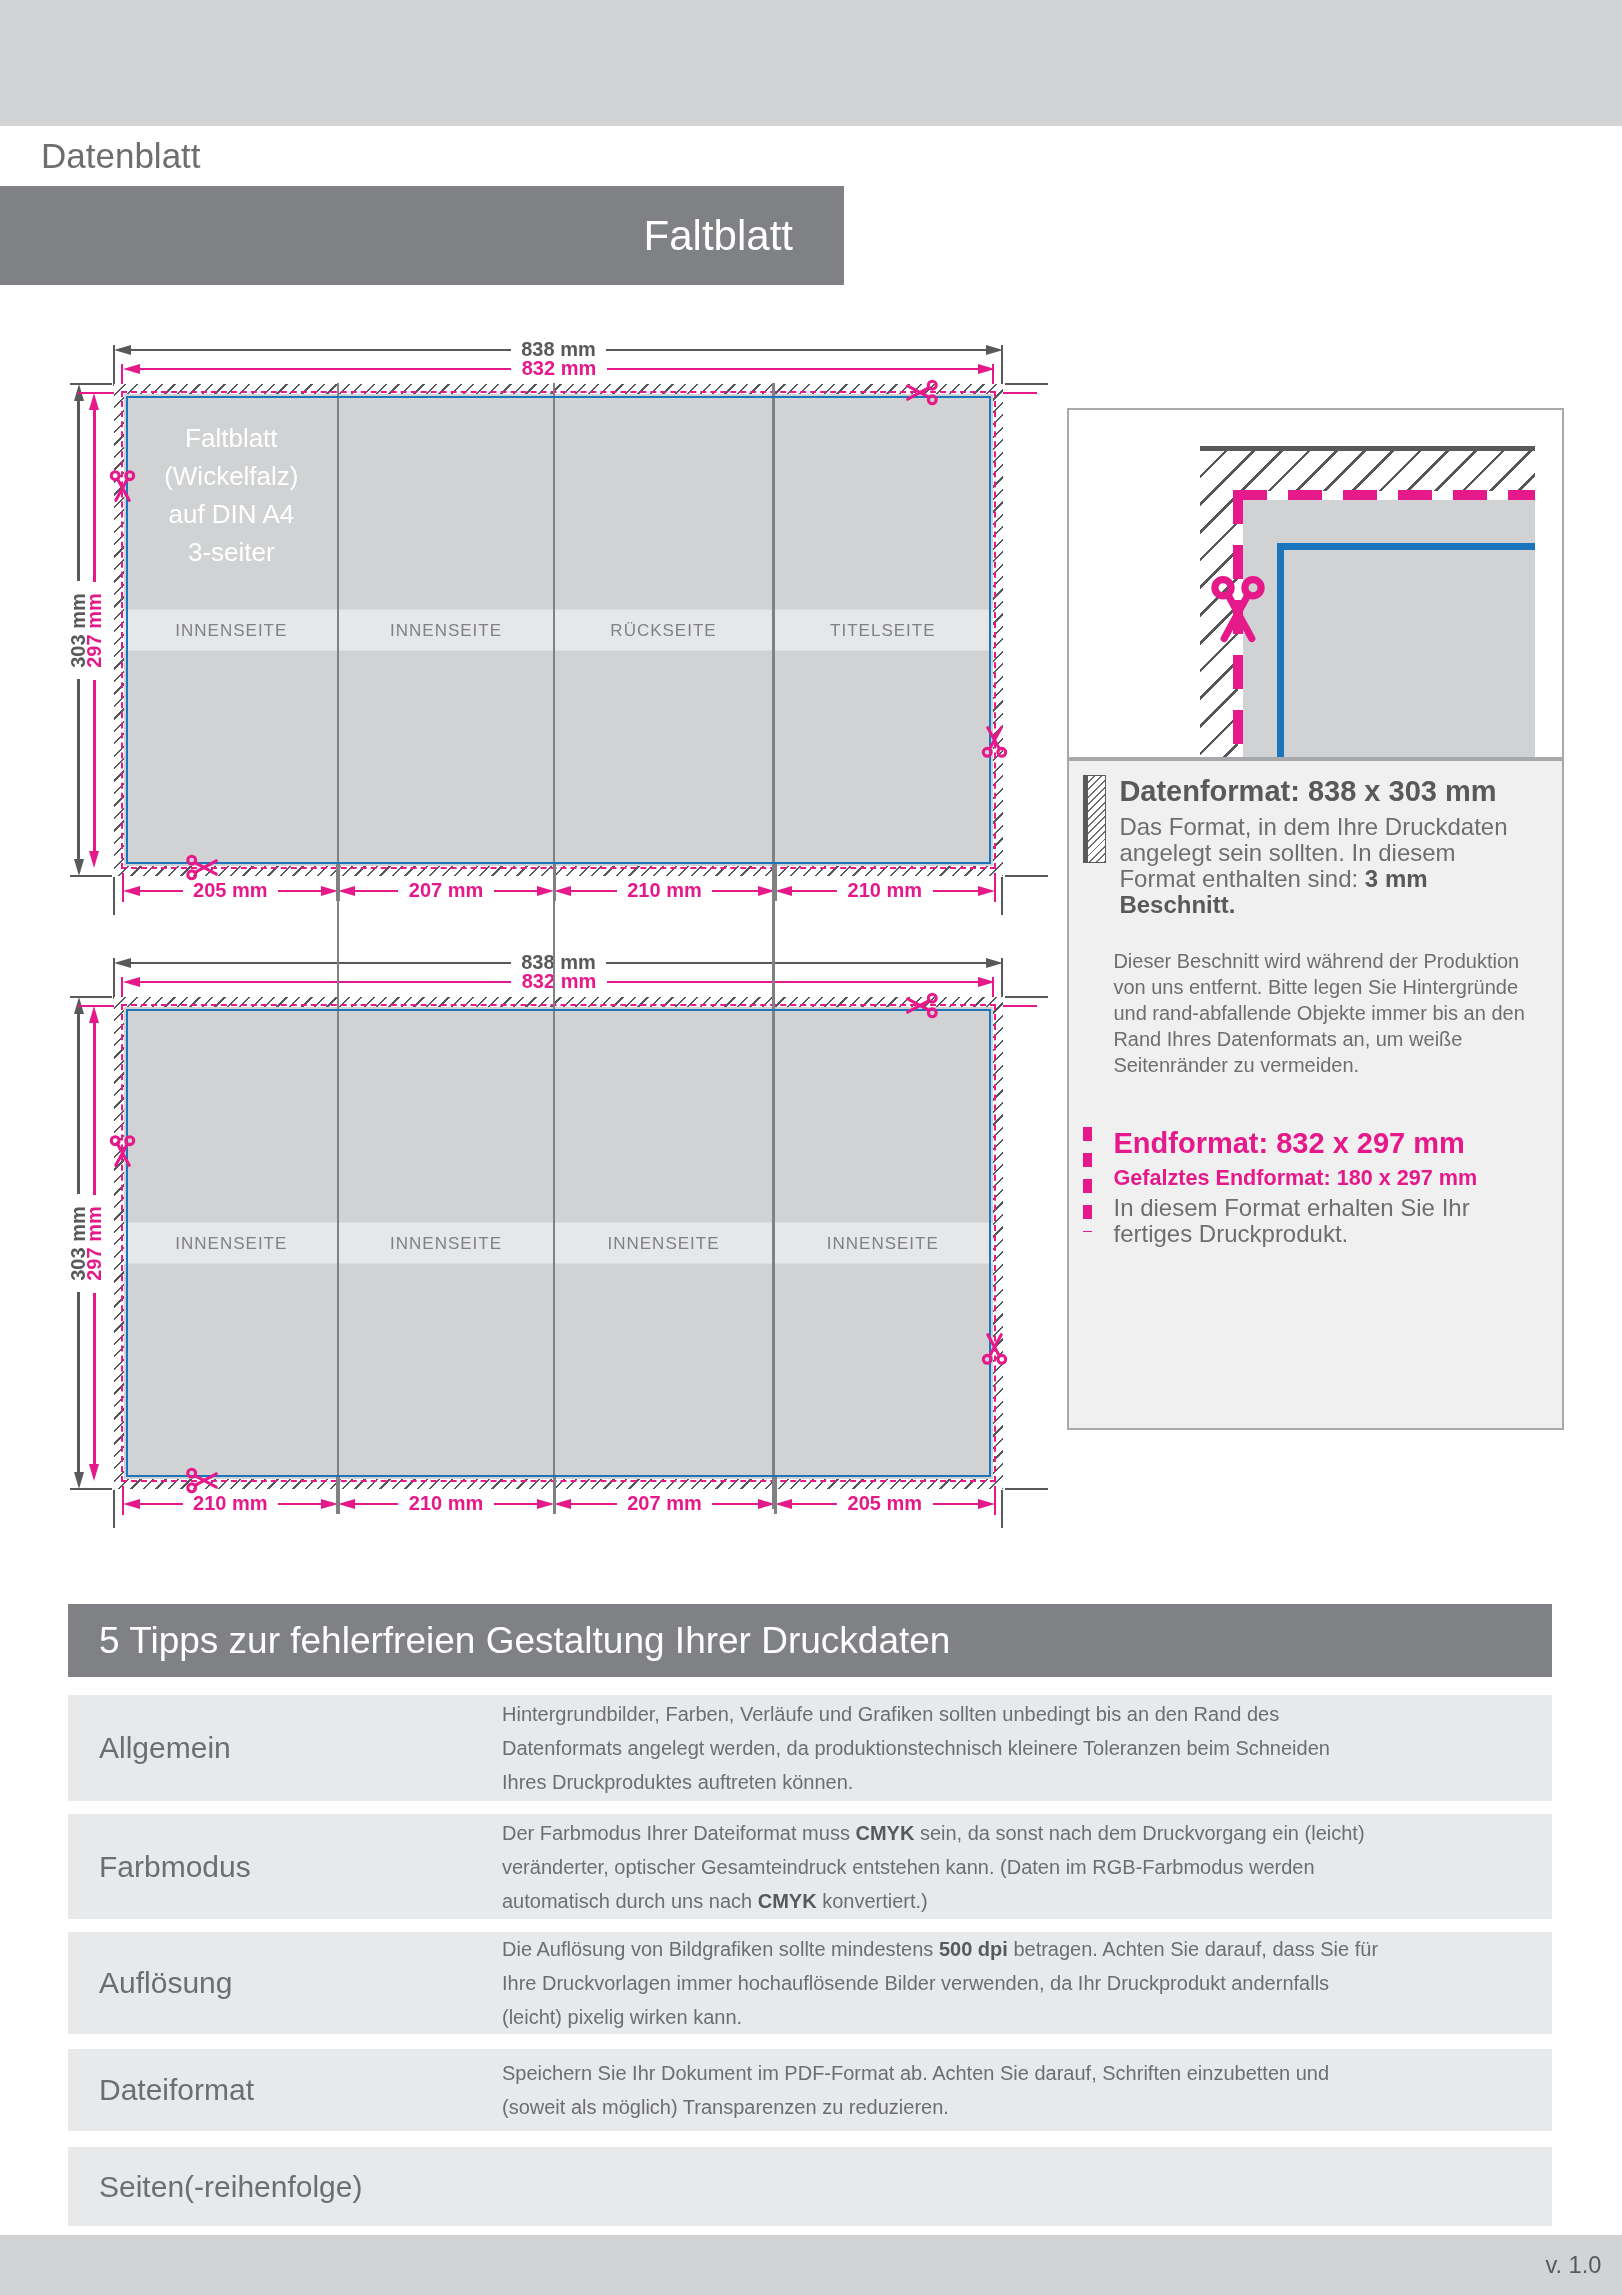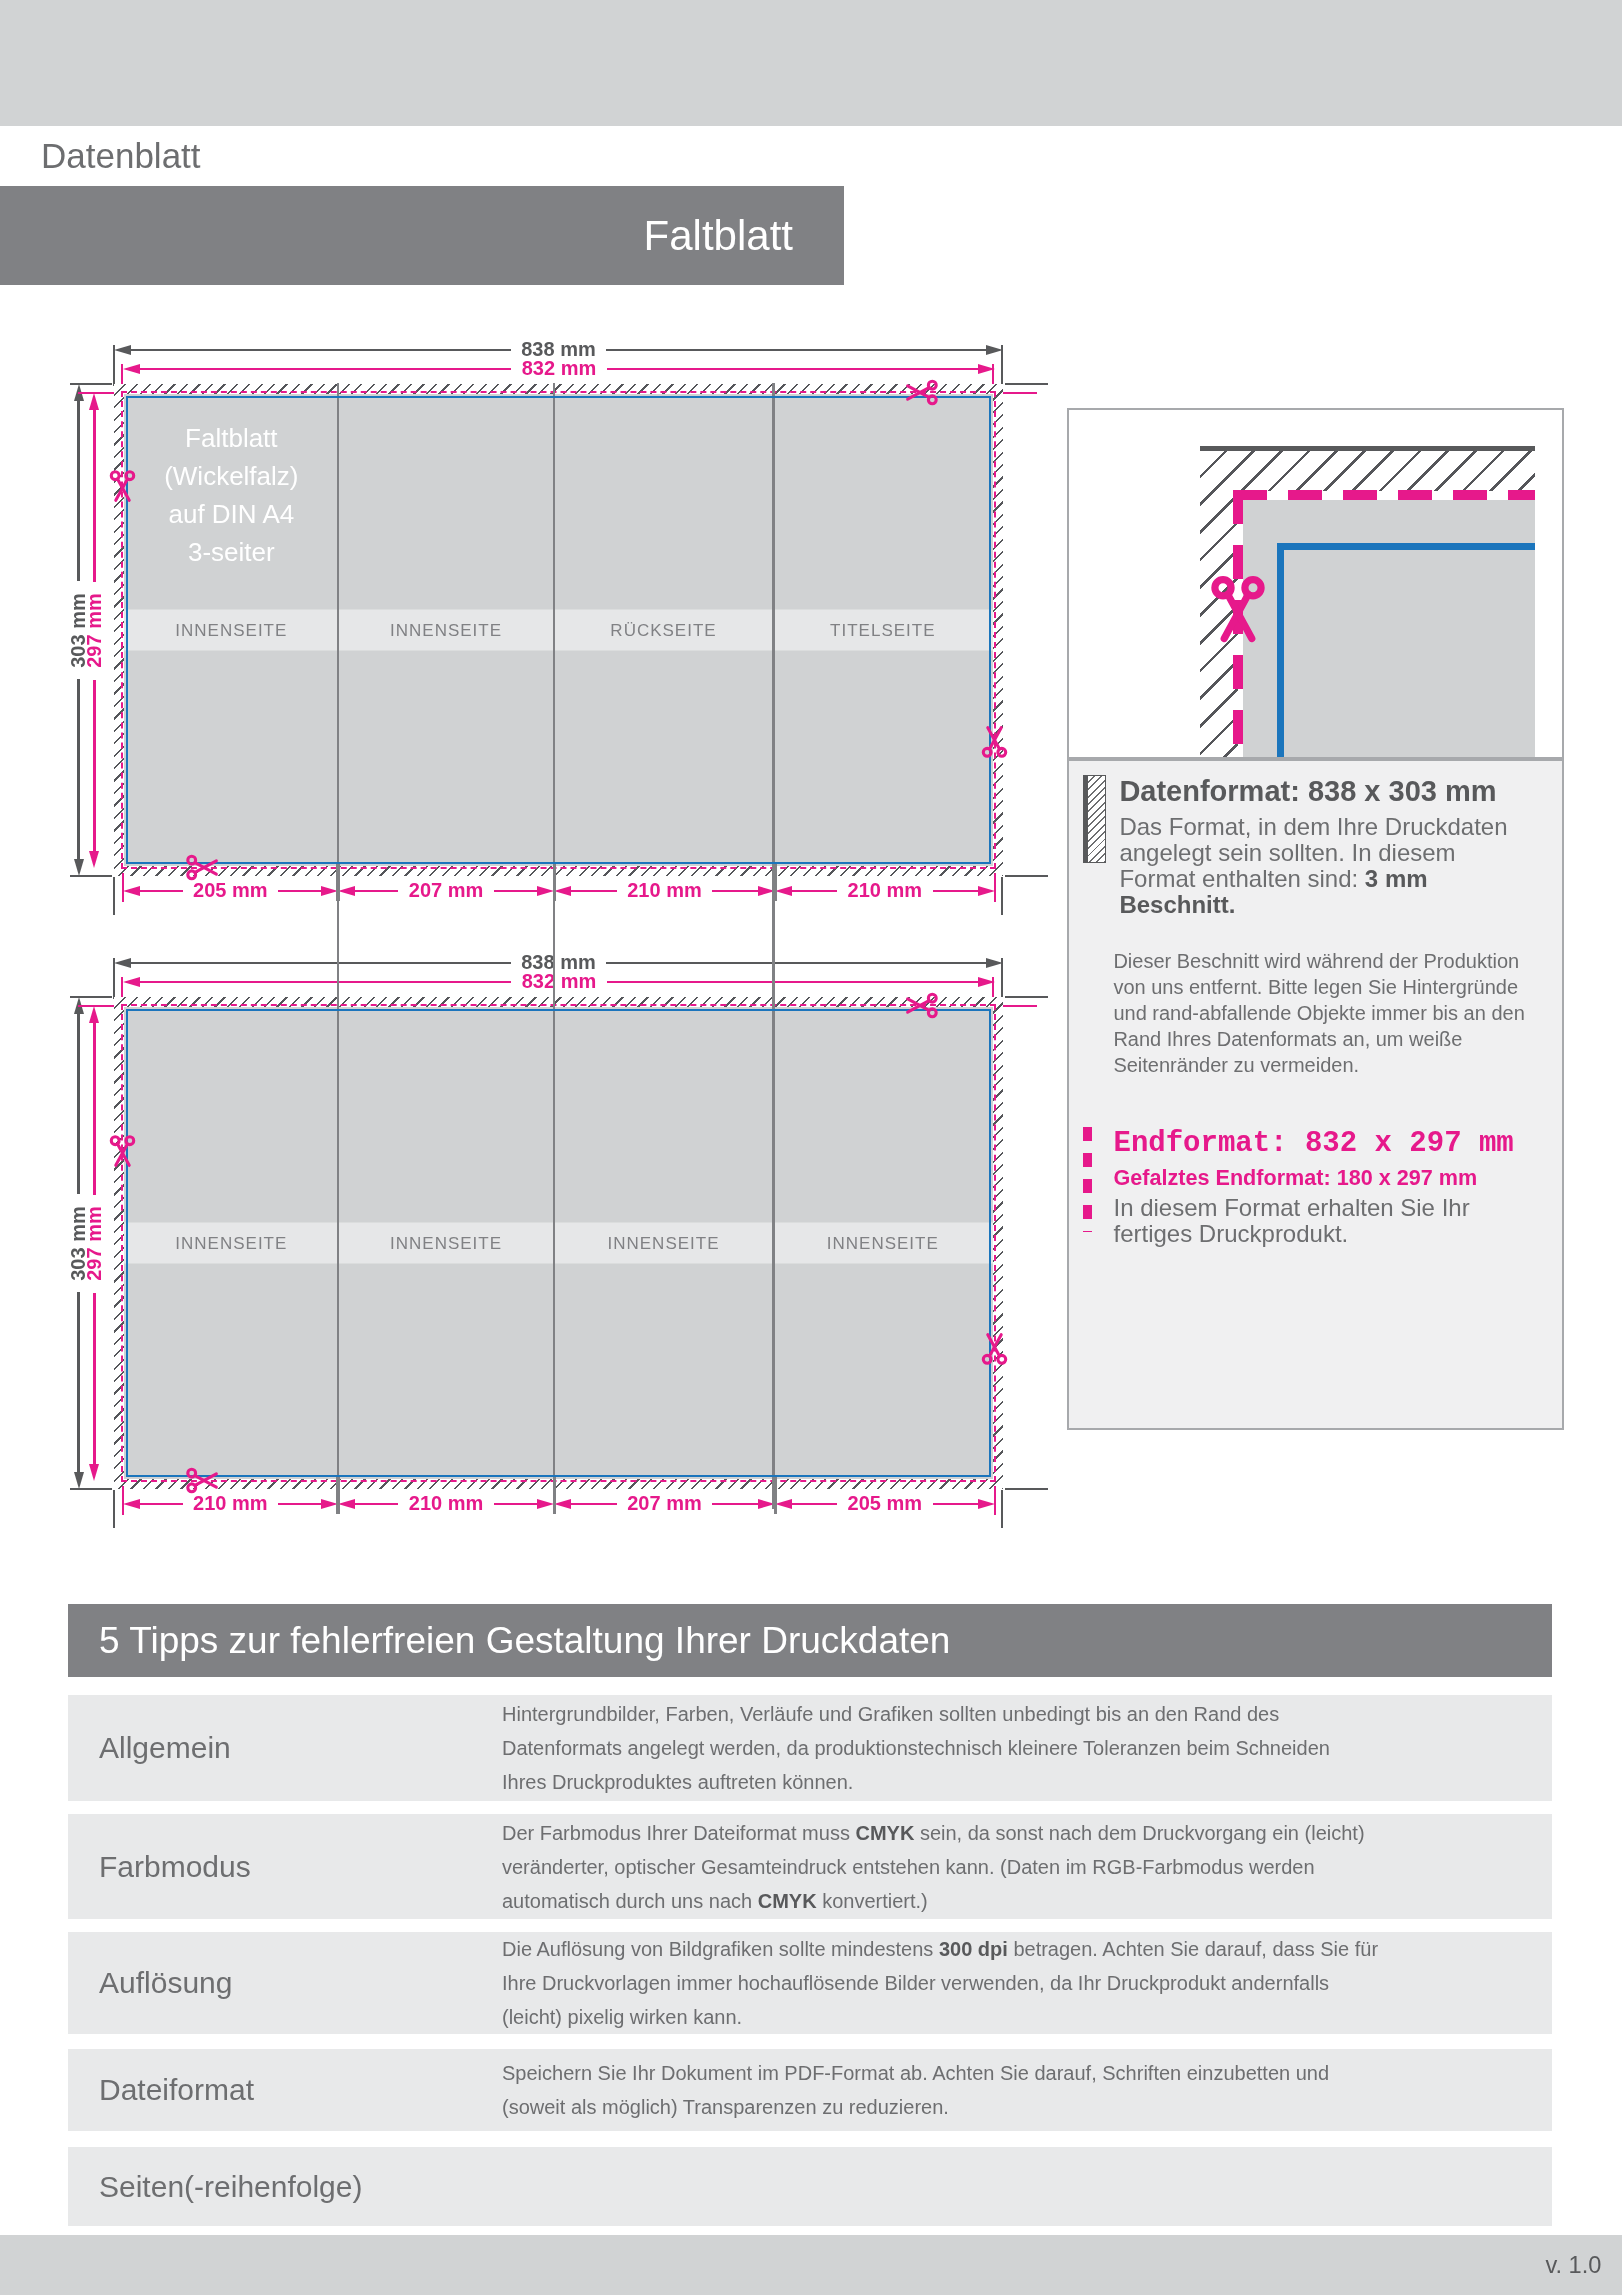--- a/index.html
+++ b/index.html
@@ -90,21 +90,21 @@
 
   
   .info-panel{left:1067px;top:759px;width:497px;height:671px;background:#f0f0f1;border:2px solid #a7a9ac;box-sizing:border-box;padding:14.4px 19.6px 0 14.4px;}
   .sect{display:flex;align-items:flex-start;}
   .ic-hatch{width:17px;height:86px;flex:none;border:1.3px solid #58595b;border-left-width:5.9px;background-color:#fff;background-image:repeating-linear-gradient(135deg,transparent 0 3.9px,#6d6e70 3.9px 5.2px);}
   .ic-dash{width:8.5px;height:105px;flex:none;background:repeating-linear-gradient(180deg,#e6198b 0 14.4px,transparent 14.4px 26px);}
   .ic-blue{width:8.5px;height:140px;flex:none;background:#1b75bc;}
   .sect-txt{margin-left:13px;width:406px;}
   .sect-txt.ind{margin-left:21.6px;}
   .s-title{font-size:29px;font-weight:bold;color:#58595b;line-height:33px;margin-bottom:5.2px;white-space:nowrap;}
-  .s-title.mag{color:#e6198b;font-family:Liberation Mono, monospace;}
+  .s-title.mag{color:#e6198b;}
   .s-title.blue{color:#1b75bc;}
   .s-sub{font-size:21.6px;font-weight:bold;line-height:26px;margin-bottom:3.9px;}
   .s-sub.mag{color:#e6198b;}
   .s-sub.blue{color:#1b75bc;}
   .s-body{font-size:24px;line-height:26px;color:#6d6e70;}
   .s-body b{color:#58595b;}
   .para{margin:30px 16px 0 30px;width:419px;font-size:20px;line-height:26px;color:#6d6e70;}
   .gap1{margin-top:0;}
   .gap2{margin-top:49px;}
   .gap3{margin-top:51px;}
@@ -442,21 +442,21 @@
 <div class="abs tip-row" id="row1">
   <div class="tip-label">Allgemein</div>
   <div class="tip-text"><span>Hintergrundbilder, Farben, Verläufe und Grafiken sollten unbedingt bis an den Rand des Datenformats angelegt werden, da produktionstechnisch kleinere Toleranzen beim Schneiden Ihres Druckproduktes auftreten können.</span></div>
 </div>
 <div class="abs tip-row" id="row2">
   <div class="tip-label">Farbmodus</div>
   <div class="tip-text"><span>Der Farbmodus Ihrer Dateiformat muss </span><b>CMYK</b><span> sein, da sonst nach dem Druckvorgang ein (leicht) veränderter, optischer Gesamteindruck entstehen kann. (Daten im RGB-Farbmodus werden automatisch durch uns nach </span><b>CMYK</b><span> konvertiert.)</span></div>
 </div>
 <div class="abs tip-row" id="row3">
   <div class="tip-label">Auflösung</div>
-  <div class="tip-text"><span>Die Auflösung von Bildgrafiken sollte mindestens </span><b>300 dpi</b><span> betragen. Achten Sie darauf, dass Sie für Ihre Druckvorlagen immer hochauflösende Bilder verwenden, da Ihr Druckprodukt andernfalls (leicht) pixelig wirken kann.</span></div>
+  <div class="tip-text"><span>Die Auflösung von Bildgrafiken sollte mindestens </span><b>500 dpi</b><span> betragen. Achten Sie darauf, dass Sie für Ihre Druckvorlagen immer hochauflösende Bilder verwenden, da Ihr Druckprodukt andernfalls (leicht) pixelig wirken kann.</span></div>
 </div>
 <div class="abs tip-row" id="row4">
   <div class="tip-label">Dateiformat</div>
   <div class="tip-text"><span>Speichern Sie Ihr Dokument im PDF-Format ab. Achten Sie darauf, Schriften einzubetten und (soweit als möglich) Transparenzen zu reduzieren.</span></div>
 </div>
 <div class="abs tip-row" id="row5">
   <div class="tip-label">Seiten(-reihenfolge)</div>
 </div>
 
 <div class="abs footer-band">

